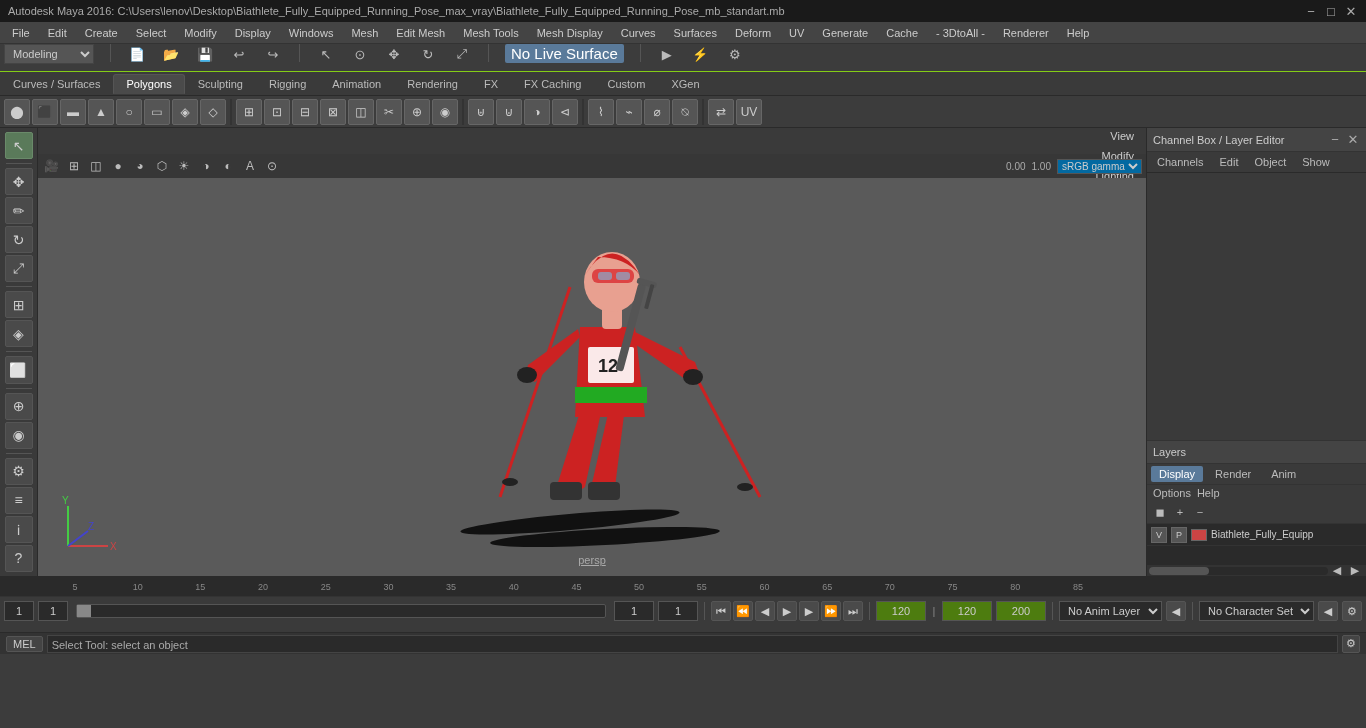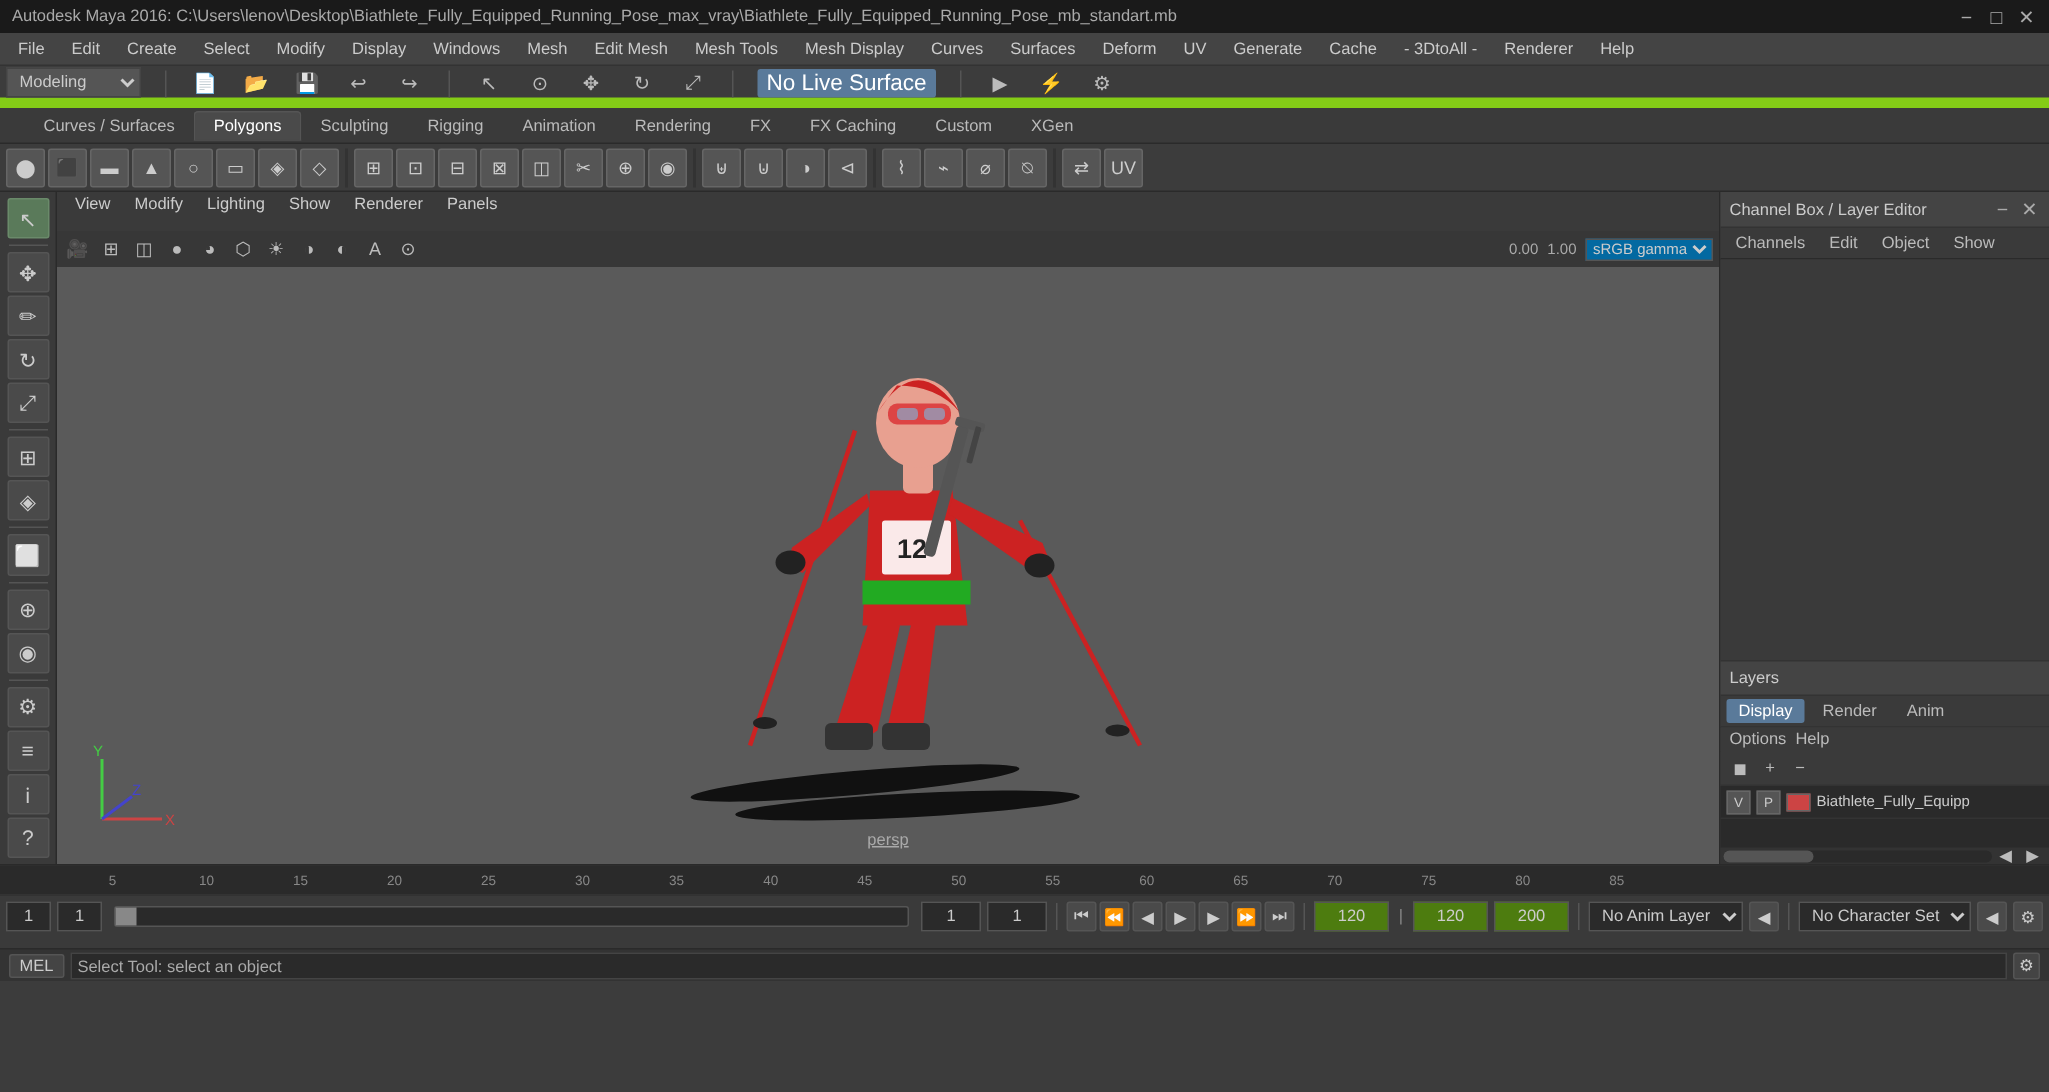--- a/index.html
+++ b/index.html
@@ -56,24 +56,24 @@
       cursor: pointer;
       font-size: 11px;
       border-radius: 2px;
     }
 
     
     #toolbar1 {
       height: 28px;
       background: #3c3c3c;
       display: flex;
-      align-items: flex-end;
+      align-items: flex-start;
       padding: 0 4px;
       gap: 14px;
-      border-bottom: 7px solid #84cc16;
+      border-bottom: 1px solid #84cc16;
     }
     .toolbar-dropdown {
       background: #555;
       color: #ccc;
       border: 1px solid #444;
       height: 20px;
       padding: 0 4px;
       font-size: 11px;
       cursor: pointer;
       min-width: 90px;
@@ -103,21 +103,21 @@
       font-size: 15px;
       cursor: pointer;
     }
 
     
     #mode-tabs {
       height: 24px;
       background: #3a3a3a;
       display: flex;
       align-items: center;
-      padding: 0 16px;
+      padding: 0 0;
       gap: 0;
       border-bottom: 1px solid #2a2a2a;
     }
     .mode-tab {
       padding: 3px 12px;
       color: #bbb;
       cursor: pointer;
       font-size: 11px;
       border-radius: 3px 3px 0 0;
       border: 1px solid transparent;
@@ -195,23 +195,24 @@
     #viewport {
       flex: 1;
       background: #5a5a5a;
       position: relative;
       overflow: hidden;
     }
     #viewport-top-bar {
       height: 26px;
       background: rgba(50,50,50,0.8);
       display: flex;
-      align-items: flex-start;
+      align-items: flex-end;
       padding: 0 6px;
       gap: 4px;
+      flex-direction: column;
     }
     .vp-menu {
       color: #ccc;
       font-size: 11px;
       padding: 2px 6px;
       cursor: pointer;
       border-radius: 2px;
     }
     #viewport-toolbar {
       height: 24px;

